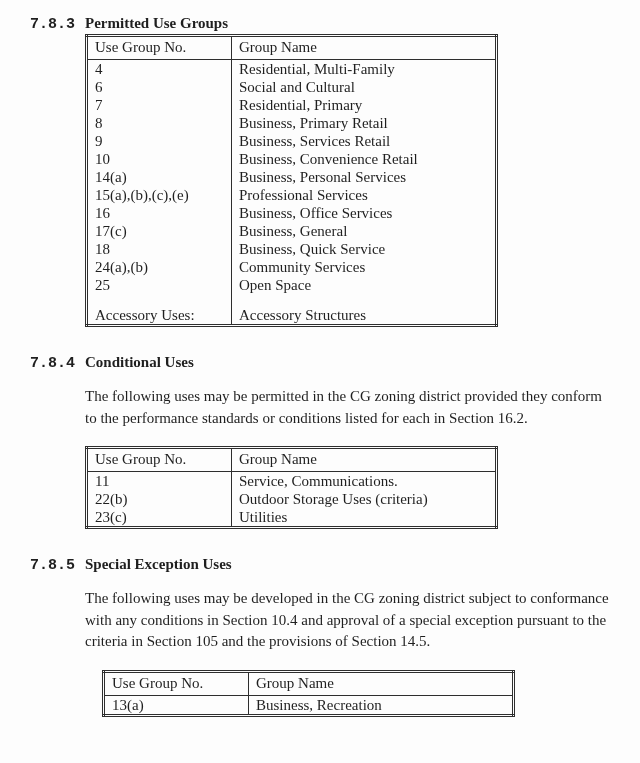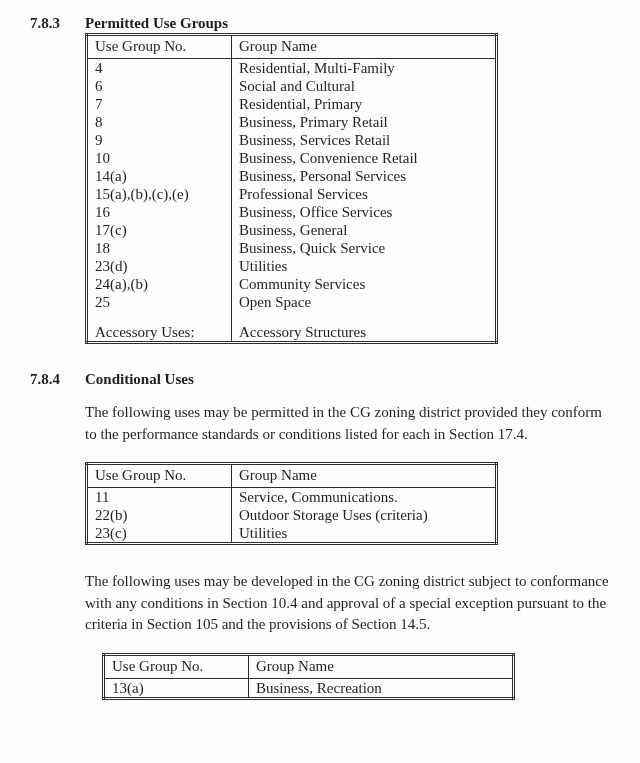--- a/index.html
+++ b/index.html
@@ -19,21 +19,21 @@
     box-sizing: border-box;
   }
   .section { margin: 0; }
   .sec-head {
     display: flex;
     align-items: baseline;
     font-weight: bold;
     font-size: 15px;
     line-height: 19px;
   }
-  .sec-num { width: 55px; flex: 0 0 55px; }
+  .sec-num { width: 55px; flex: 0 0 55px; font-family: Liberation Mono, monospace; }
   .sec-body { margin-left: 55px; }
   .para {
     font-size: 15px;
     line-height: 21.5px;
     margin: 13px 0 0 0;
     width: 528px;
     text-align: left;
   }
   .table-label {
     font-weight: bold;
@@ -131,24 +131,20 @@
             </tr>
           <tr>
               <td>17(c)</td>
               <td>Business, General</td>
             </tr>
           <tr>
               <td>18</td>
               <td>Business, Quick Service</td>
             </tr>
           <tr>
-              <td>23(d)</td>
-              <td>Utilities</td>
-            </tr>
-          <tr>
               <td>24(a),(b)</td>
               <td>Community Services</td>
             </tr>
           <tr>
               <td>25</td>
               <td>Open Space</td>
             </tr>
           <tr class="spacer-row">
               <td></td>
               <td></td>
@@ -161,21 +157,21 @@
       </table>
     </div>
   </div>
 
   <div class="section mt-sec">
     <div class="sec-head">
       <span class="sec-num">7.8.4</span>
       <span class="sec-title">Conditional Uses</span>
     </div>
     <div class="sec-body">
-      <p class="para">The following uses may be permitted in the CG zoning district provided they conform to the performance standards or conditions listed for each in Section 17.4.</p>
+      <p class="para">The following uses may be permitted in the CG zoning district provided they conform to the performance standards or conditions listed for each in Section 16.2.</p>
       <table class="ztable tbl-gap">
         <thead>
           <tr>
             <th class="col-no">Use Group No.</th>
             <th>Group Name</th>
           </tr>
         </thead>
         <tbody>
           <tr>
               <td>11</td>
@@ -188,20 +184,24 @@
           <tr>
               <td>23(c)</td>
               <td>Utilities</td>
             </tr>
         </tbody>
       </table>
     </div>
   </div>
 
   <div class="section mt-sec">
+    <div class="sec-head">
+      <span class="sec-num">7.8.5</span>
+      <span class="sec-title">Special Exception Uses</span>
+    </div>
     <div class="sec-body">
       <p class="para">The following uses may be developed in the CG zoning district subject to conformance with any conditions in Section 10.4 and approval of a special exception pursuant to the criteria in Section 105 and the provisions of Section 14.5.</p>
       <table class="ztable tbl-gap indent-more">
         <thead>
           <tr>
             <th class="col-no">Use Group No.</th>
             <th>Group Name</th>
           </tr>
         </thead>
         <tbody>

